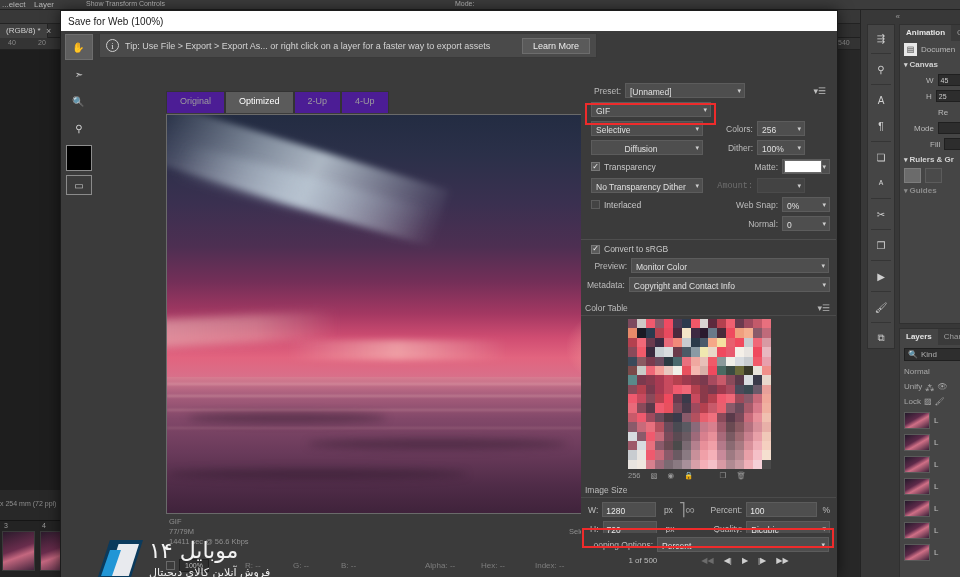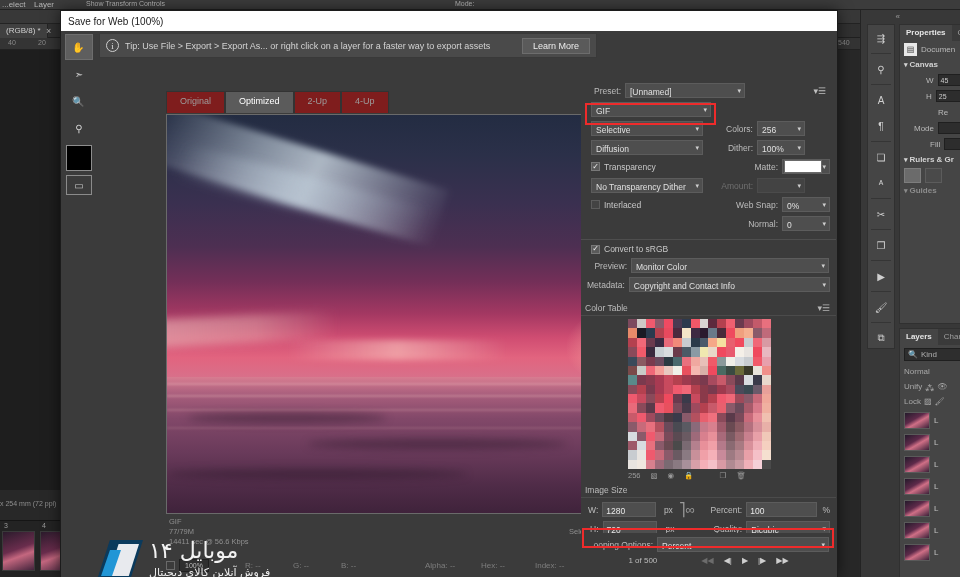--- a/index.html
+++ b/index.html
@@ -60,21 +60,21 @@
   .tip-text{font-size:9px;color:#d3d3d3;white-space:nowrap;}
   .learn-btn{margin-left:auto;background:#5a5a5a;border:1px solid #6d6d6d;color:#ececec;font-size:9px;padding:2px 10px;}
 
   .ltools{position:absolute;left:2px;top:2px;width:34px;height:130px;}
   .tool{width:28px;height:26px;margin:1px 2px;display:flex;align-items:center;justify-content:center;color:#d5d5d5;}
   .tool.active{background:#5e5e5e;border:1px solid #6e6e6e;}
   .swatch-blk{width:26px;height:26px;background:#000;border:1px solid #8d8d8d;margin:4px 3px;}
   .toolbox-end{width:26px;height:20px;margin:2px 3px;border:1px solid #8b8b8b;display:flex;align-items:center;justify-content:center;}
 
   .viewtabs{position:absolute;left:105px;top:60px;display:flex;}
-  .vtab{height:22px;padding:4px 13px;font-size:9px;color:#9d9d9d;background:#7f1d1d;border:1px solid #333;border-bottom:none;}
+  .vtab{height:22px;padding:4px 13px;font-size:9px;color:#9d9d9d;background:#4c1d95;border:1px solid #333;border-bottom:none;}
   .vtab.active{background:#5b5b5b;color:#fff;}
 
   .preview-wrap{position:absolute;left:105px;top:83px;width:460px;height:400px;border:1px solid #6a6a6a;overflow:hidden;background:#000;}
   .sky2{position:absolute;inset:0;
     background:linear-gradient(to bottom,
         #232c42 0%, #2b3049 10%, #3a3050 22%, #4d2f52 33%,
         #742f58 42%, #a43862 50%, #d04d72 56%, #e2647f 61%,
         #d8708a 66%, #a05f7d 72%, #7b4a68 78%, #6b4161 85%, #4b2f47 100%);}
   .sun{position:absolute;left:400px;top:185px;width:150px;height:95px;
     background:radial-gradient(ellipse at 55% 50%, rgba(255,232,200,.95) 0%, rgba(255,190,170,.5) 38%, rgba(255,150,150,0) 72%);}
@@ -192,21 +192,21 @@
       <div class="rail-sep"></div>
       <div class="rail-btn">▶</div>
       <div class="rail-sep"></div>
       <div class="rail-btn">🖌</div>
       <div class="rail-sep"></div>
       <div class="rail-btn">⧉</div>
     </div>
 
     <div class="prop-panel">
       <div class="prop-tabs">
-        <div class="prop-tab active">Properties</div>
+        <div class="prop-tab active">Animation</div>
         <div class="prop-tab">Chan</div>
       </div>
       <div class="prop-row">
         <span style="width:13px;height:13px;background:#e9e9e9;color:#333;display:flex;align-items:center;justify-content:center;font-size:8px;">▤</span>
         <span>Documen</span>
       </div>
       <div class="prop-sect">
         <span style="font-size:7px;">▾ </span><span>Canvas</span>
       </div>
       <div class="prop-row">
@@ -391,21 +391,21 @@
               <span>Selective</span>
                 <span class="arw">▾</span>
             </span>
             <span class="lbl" style="width:38px;margin-left:8px;">Colors:</span>
             <span class="sel" style="width:48px;">
               <span>256</span>
                 <span class="arw">▾</span>
             </span>
           </div>
           <div class="srow">
-            <span class="sel" style="width:112px;margin-left:4px;">
+            <span class="sel" style="width:112px;margin-left:4px;justify-content:center;">
               <span>Diffusion</span>
                 <span class="arw">▾</span>
             </span>
             <span class="lbl" style="width:38px;margin-left:8px;">Dither:</span>
             <span class="sel" style="width:48px;">
               <span>100%</span>
                 <span class="arw">▾</span>
             </span>
           </div>
           <div class="srow">
@@ -415,21 +415,21 @@
             <span class="sel" style="width:48px;padding:1px;">
               <span class="matte-sw"></span>
                 <span class="arw">▾</span>
             </span>
           </div>
           <div class="srow">
             <span class="sel" style="width:112px;margin-left:4px;">
               <span>No Transparency Dither</span>
                 <span class="arw">▾</span>
             </span>
-            <span class="lbl dim" style="width:38px;margin-left:8px;">Amount:</span>
+            <span class="lbl dim" style="width:38px;margin-left:8px;font-family:Liberation Mono, monospace;">Amount:</span>
             <span class="sel dim" style="width:48px;">
               <span></span>
                 <span class="arw">▾</span>
             </span>
           </div>
           <div class="srow">
             <span class="chk off" style="margin-left:4px;"></span>
             <span class="chktxt">Interlaced</span>
             <span class="lbl" style="width:52px;margin-left:auto;">Web Snap:</span>
             <span class="sel" style="width:48px;">

